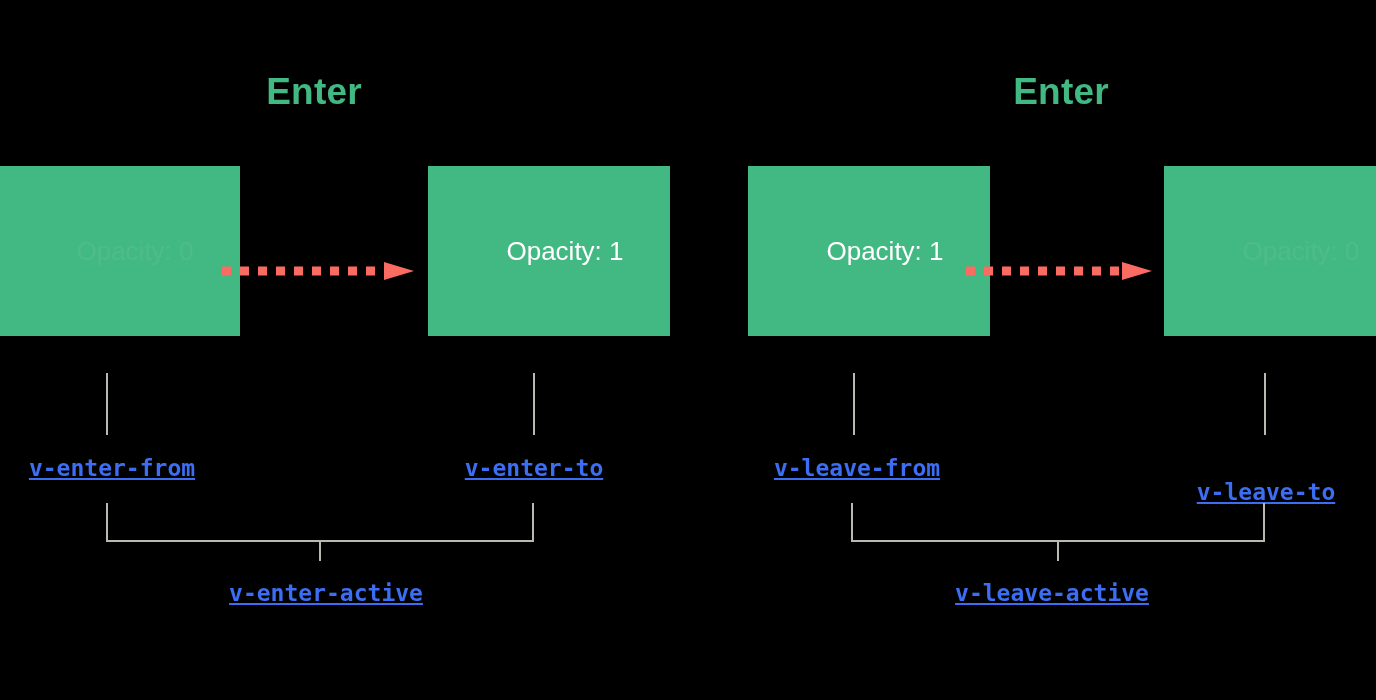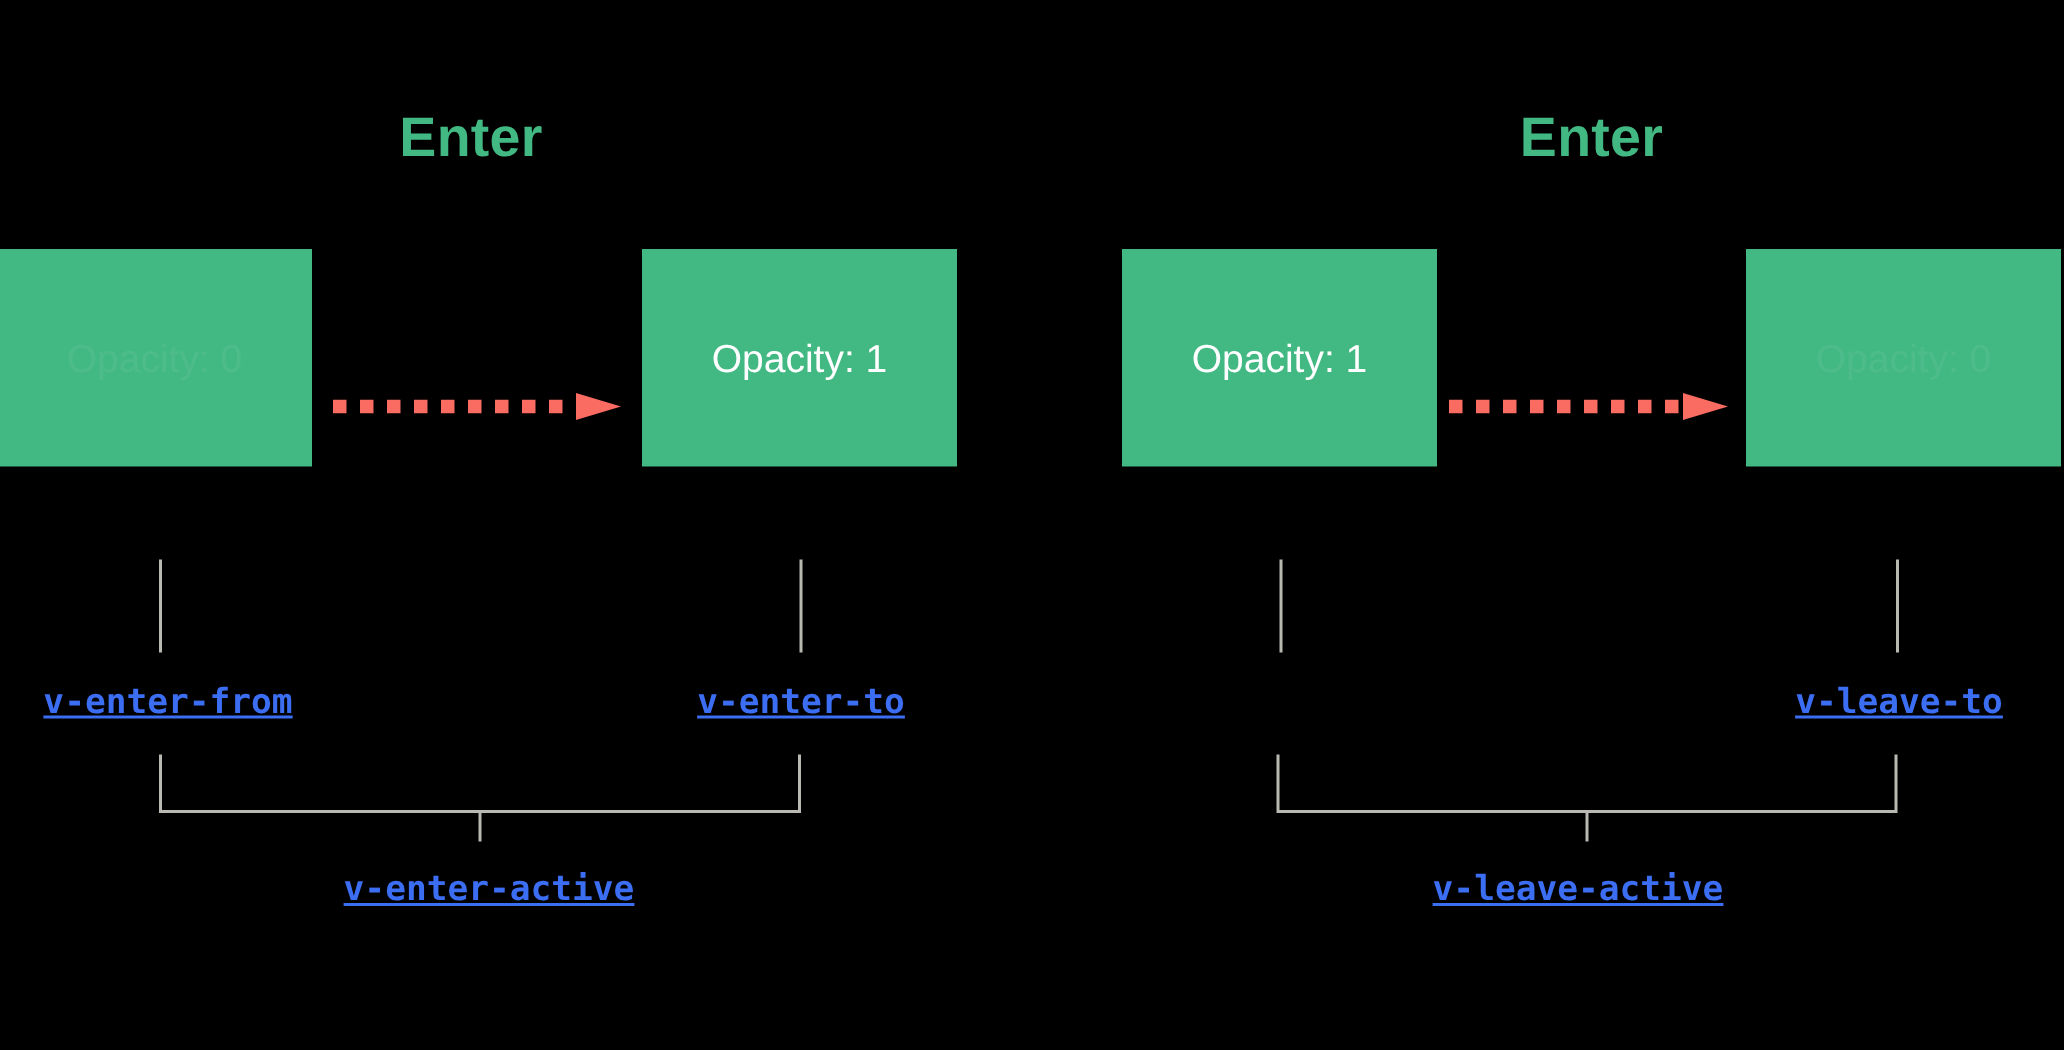--- a/index.html
+++ b/index.html
@@ -30,25 +30,26 @@
     text-align: center;
   }
   #title-enter { left: 314px; top: 71px; }
   #title-leave { left: 1061px; top: 71px; }
 
   
   .box {
     position: absolute;
     top: 166px;
     width: 210px;
-    height: 145px;
+    height: 170px;
     background: #42b883;
     display: flex;
     align-items: center;
     justify-content: center;
+    padding-left: 32px;
   }
   .box-label {
     font-family: "Liberation Sans", sans-serif;
     font-size: 26px;
     color: #ffffff;
     white-space: nowrap;
     line-height: 1;
   }
   .box-label.faded {
     color: #ffffff;
@@ -88,21 +89,21 @@
     font-weight: bold;
     color: #3b6ef2;
     white-space: nowrap;
     transform: translateX(-50%);
     letter-spacing: 0px;
     text-decoration: underline;
   }
   #name-enter-from { left: 112px;  top: 455px; }
   #name-enter-to   { left: 534px;  top: 455px; text-align: right; }
   #name-leave-from { left: 857px;  top: 455px; }
-  #name-leave-to   { left: 1266px; top: 455px; }
+  #name-leave-to   { left: 1266px; top: 479px; }
   #name-enter-active { left: 326px;  top: 580px; }
   #name-leave-active { left: 1052px; top: 580px; }
 
   
   .bracket {
     position: absolute;
     top: 503px;
     height: 58px;
   }
   #bracket-enter { left: 106px; width: 428px; }
@@ -150,20 +151,21 @@
 
   <div id="stem-enter-from" class="stem"></div>
   <div id="stem-enter-to" class="stem"></div>
   <div id="stem-leave-from" class="stem"></div>
   <div id="stem-leave-to" class="stem"></div>
 
   <div id="name-enter-from" class="class-name">v-enter-from</div>
 
   <div id="name-enter-to" class="class-name">v-enter-to</div>
 
+  <div id="name-leave-from" class="class-name">v-leave-from</div>
 
   <div id="name-leave-to" class="class-name">v-leave-to</div>
 
   <div id="bracket-enter" class="bracket">
     <svg width="428" height="58" viewBox="0 0 428 58">
       <path d="M1,0 L1,38 L427,38 L427,0" fill="none" stroke="#b9b9b1" stroke-width="2"></path>
       <line x1="214" y1="38" x2="214" y2="58" stroke="#b9b9b1" stroke-width="2"></line>
     </svg>
   </div>
 

